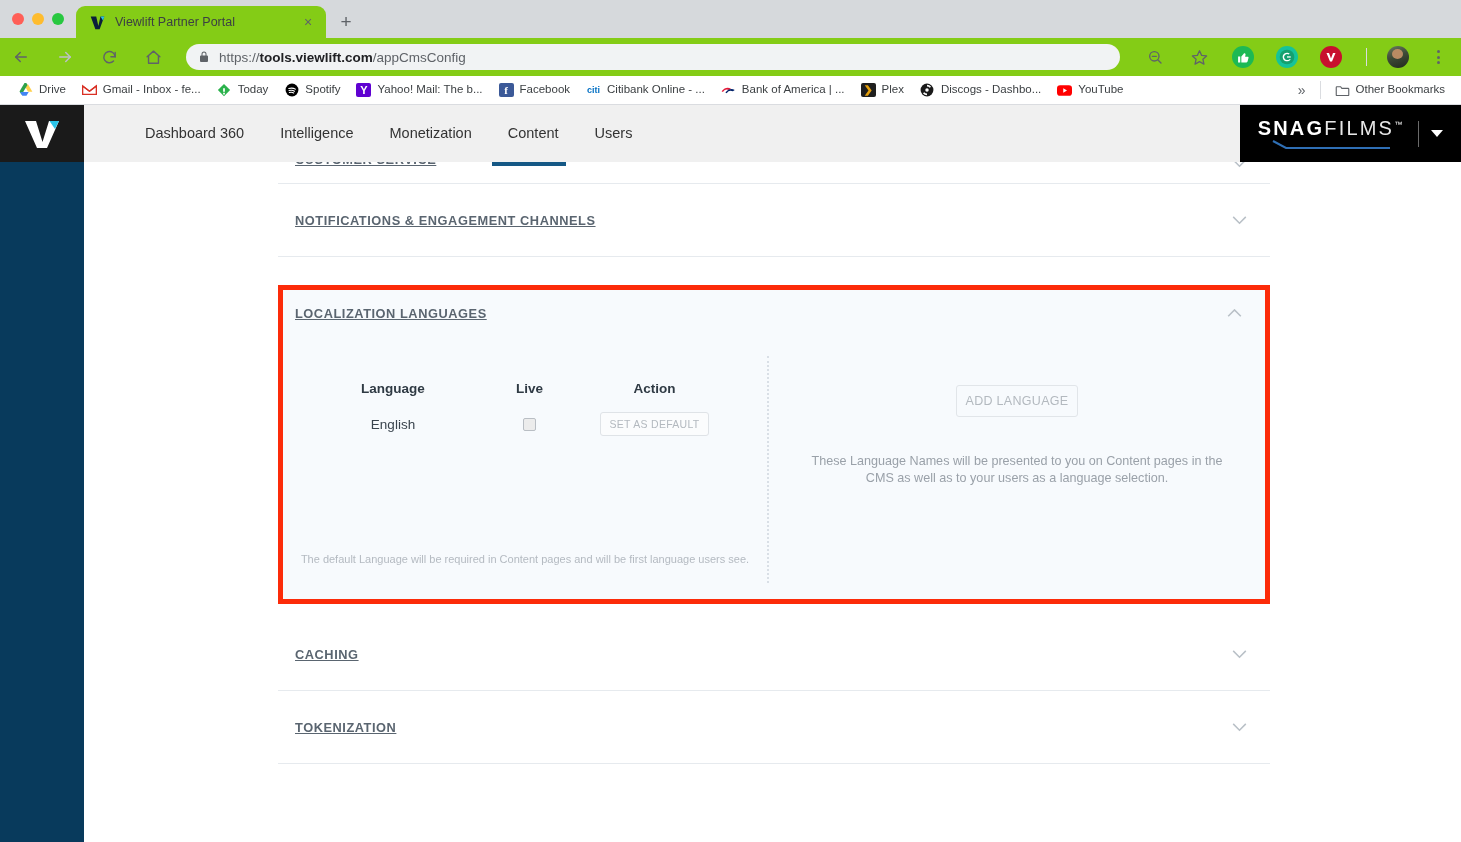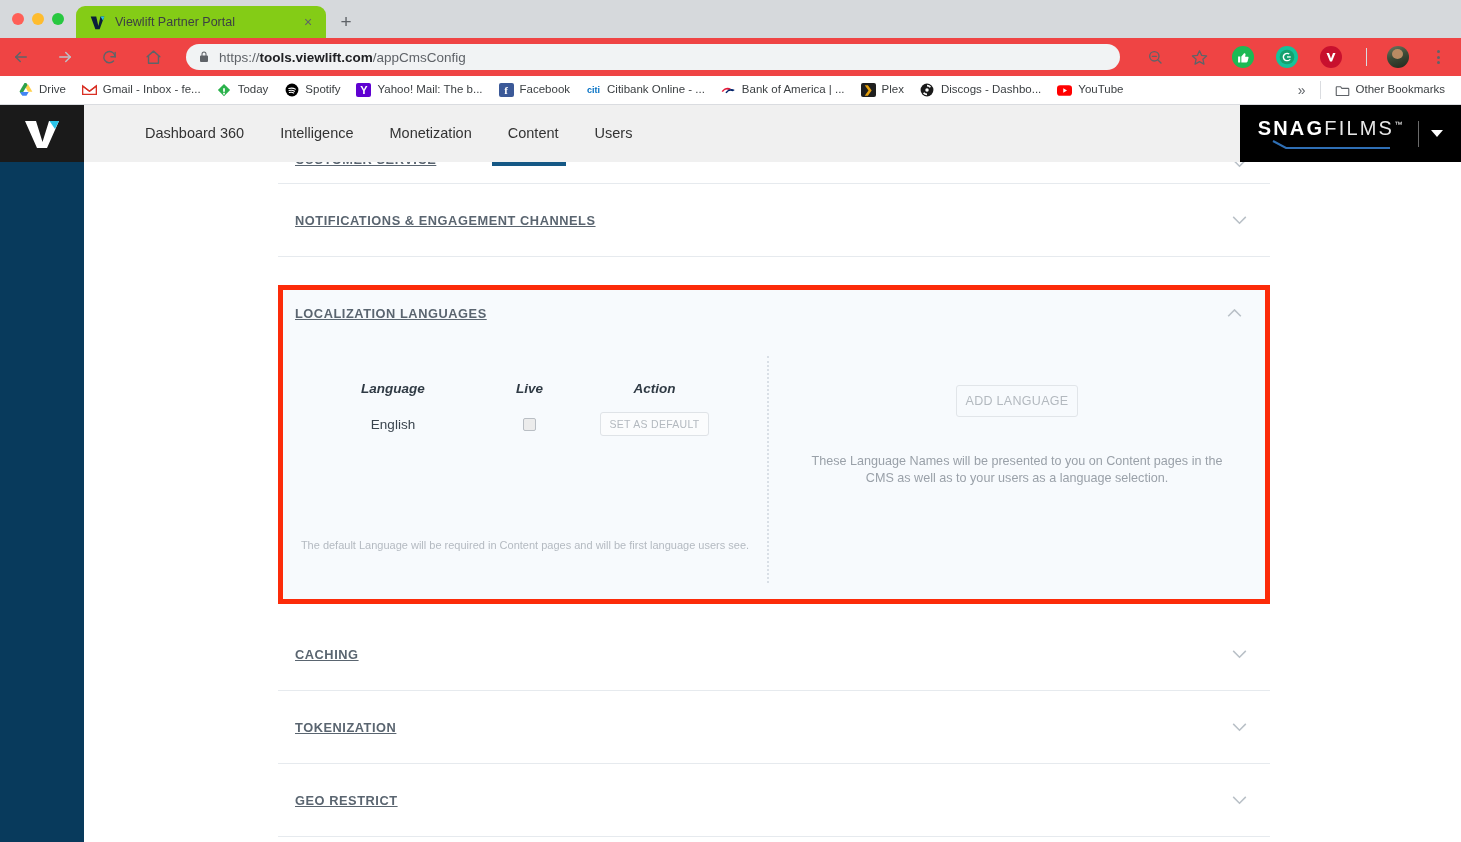--- a/index.html
+++ b/index.html
@@ -43,21 +43,21 @@
     display: flex; align-items: center; justify-content: center;
     font-size: 14px; line-height: 1;
   }
   .newtab {
     width: 28px; height: 28px; margin-left: 6px; margin-bottom: 2px;
     display: flex; align-items: center; justify-content: center;
     color: #5f6368; font-size: 19px; font-weight: 300;
   }
 
   .toolbar {
-    height: 38px; background: #ef4444;
+    height: 38px; background: #84cc16;
     display: flex; align-items: center; padding: 0 8px 0 6px; gap: 14px;
   }
   .tbtn {
     width: 30px; height: 30px; display: flex; align-items: center;
     justify-content: center; color: #5f6368; border-radius: 50%;
   }
   .tbtn.dim { color: #bdc1c6; }
   .omnibox {
     flex: 1; height: 26px; background: #f1f3f4; border-radius: 13px;
     display: flex; align-items: center; padding: 0 12px; gap: 9px;
@@ -168,39 +168,39 @@
     height: 47px; display: flex; align-items: center; justify-content: space-between;
     padding: 0 2px 0 12px; background: #f7fafd;
   }
   .loc-body { display: flex; height: 262px; background: #f7fafd; }
   .loc-left { width: 484px; flex: 0 0 484px; position: relative; padding-top: 44px; }
   .loc-divider { width: 0; border-left: 2px dotted #d9dfe6; margin: 19px 0 16px 0; }
   .loc-right { flex: 1; position: relative; padding-top: 48px; }
 
   .lang-table { width: 410px; margin-left: 30px; }
   .lt-head, .lt-row { display: flex; align-items: center; }
-  .lt-head { margin-bottom: 16px; font-style: italic; }
+  .lt-head { margin-bottom: 16px; }
   .c-lang { width: 160px; text-align: center; }
   .c-live { width: 113px; text-align: center; }
   .c-act  { width: 137px; text-align: center; }
   .lt-head .c-lang, .lt-head .c-live, .lt-head .c-act {
     font-size: 13.5px; font-weight: bold; color: #2f3a44;
   }
   .lt-row .c-lang { font-size: 13.5px; color: #3a444e; }
   .chkbox {
     width: 13px; height: 13px; border: 1px solid #b9bec4; border-radius: 2px;
     background: #ececec; display: inline-block; vertical-align: middle;
   }
   .btn-setdefault {
     display: inline-block; font-size: 10.5px; color: #b3b9bf;
     border: 1px solid #dfe3e7; border-radius: 3px; padding: 5px 8px;
     background: #fbfcfd; letter-spacing: 0.3px; white-space: nowrap;
   }
   .loc-foot-left {
-    position: absolute; bottom: 48px; left: 0; width: 100%;
+    position: absolute; bottom: 34px; left: 0; width: 100%;
     text-align: center; font-size: 11px; color: #b4bac1;
   }
 
   .selrow { display: flex; align-items: center; justify-content: center; gap: 15px; }
   .select {
     width: 272px; height: 38px; background: #ffffff; border: 1px solid #e2e6ea;
     border-radius: 5px; display: flex; align-items: center; justify-content: center;
     position: relative;
   }
   .select-text { font-size: 13px; color: #8d949b; }
@@ -526,26 +526,18 @@
 
           <div class="acc">
             <span class="acc-title">TOKENIZATION</span>
             <span class="chev">
               <svg width="15" height="9" viewBox="0 0 16 10" fill="none" stroke="#b9c0c7" stroke-width="1.7">
                   <polyline points="1 1 8 8 15 1"></polyline>
                 </svg>
             </span>
           </div>
 
-          <div class="acc">
-            <span class="acc-title">GEO RESTRICT</span>
-            <span class="chev">
-              <svg width="15" height="9" viewBox="0 0 16 10" fill="none" stroke="#b9c0c7" stroke-width="1.7">
-                  <polyline points="1 1 8 8 15 1"></polyline>
-                </svg>
-            </span>
-          </div>
 
         </div>
       </div>
     </div>
   </div>
 </div>
 
 </body></html>

